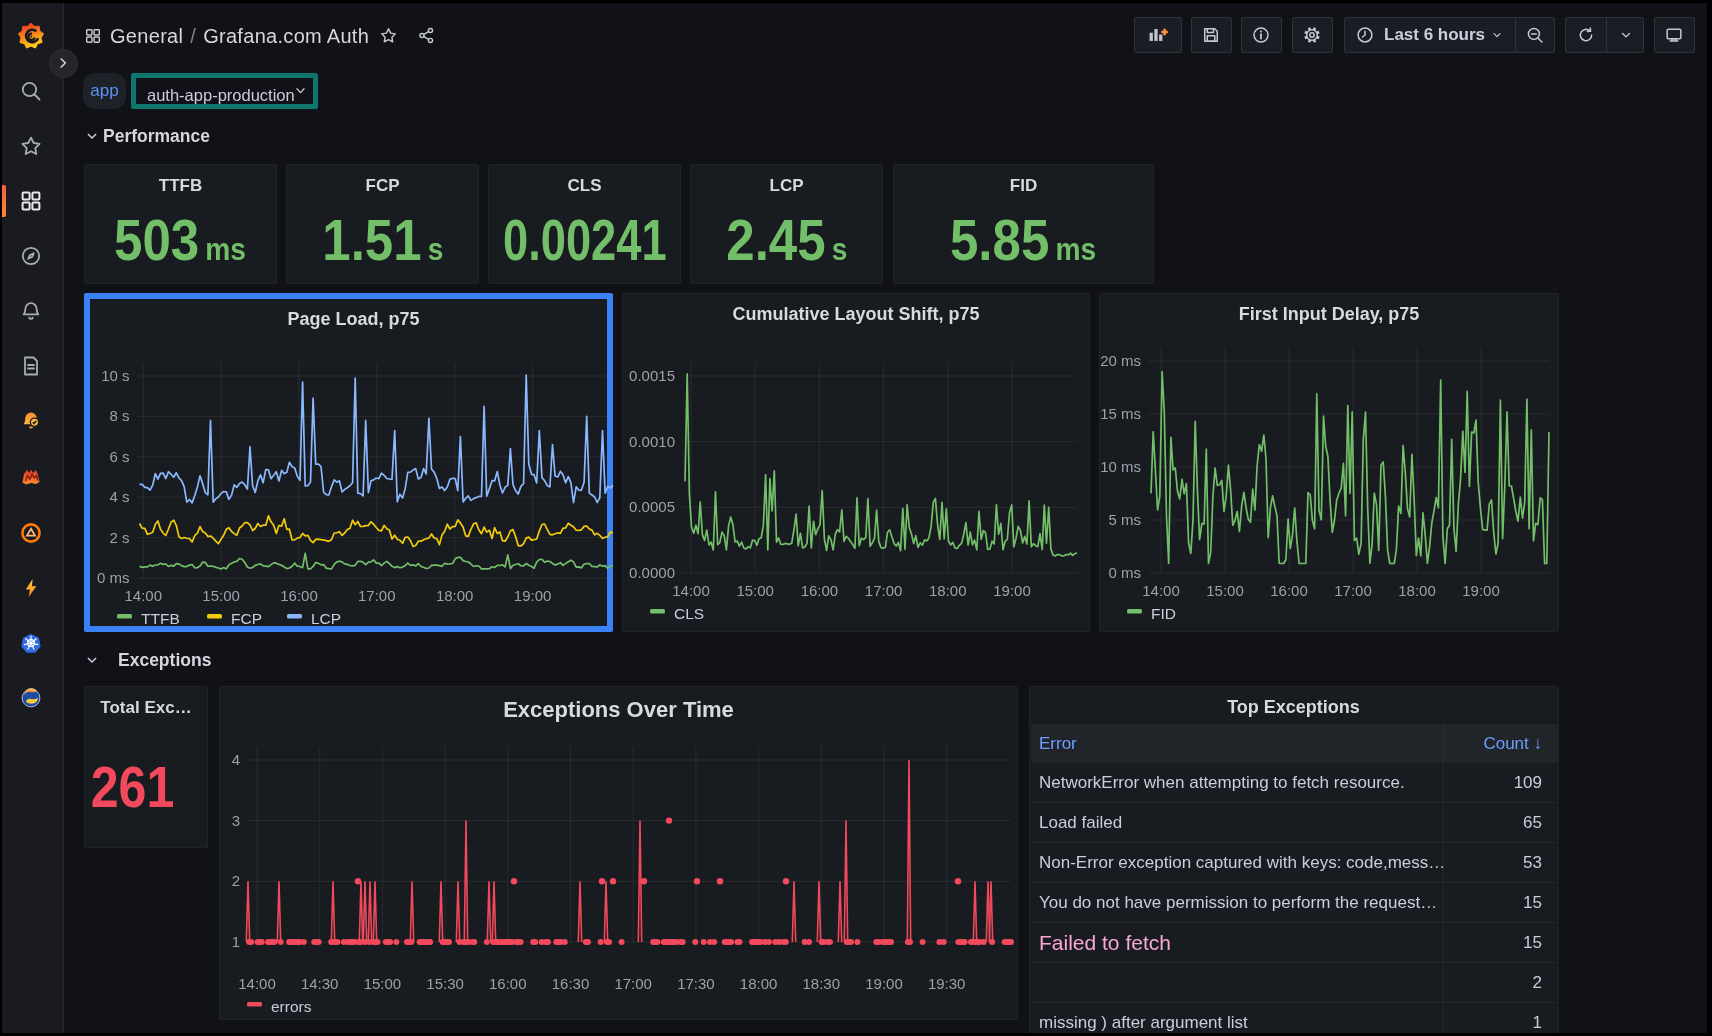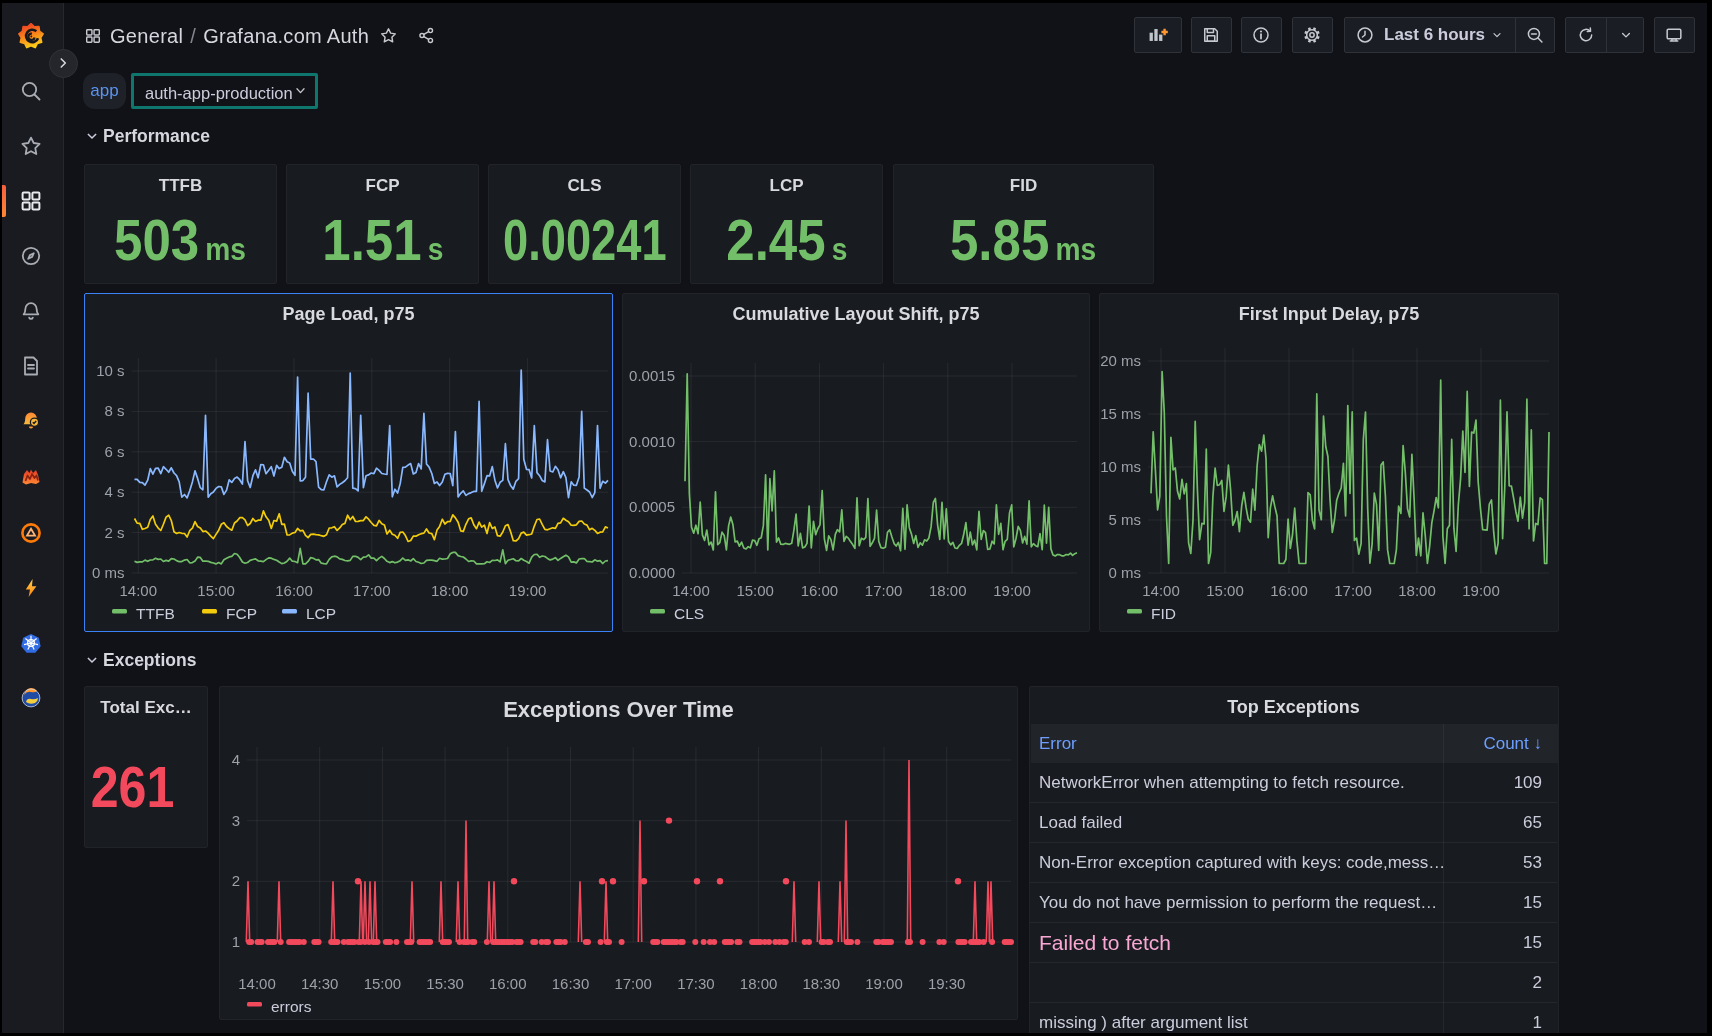--- a/index.html
+++ b/index.html
@@ -175,32 +175,32 @@
     </svg>
     <svg style="position:absolute;left:1617px;top:26px" width="18" height="18" viewBox="0 0 24 24">
       <path d="M7.5 10 l4.5 4.5 L16.5 10" stroke="#c7c9d1" stroke-width="1.8" fill="none" stroke-linecap="round" stroke-linejoin="round"></path>
     </svg>
     <div style="background:#1a1d23;border:1px solid #2f3238;border-radius:2px;position:absolute;box-sizing:border-box;left:1654px;top:17px;width:41px;height:36px"></div>
     <svg style="position:absolute;left:1664px;top:25px" width="20" height="20" viewBox="0 0 24 24">
       <rect x="3.8" y="5" width="16.4" height="11.6" rx="1.5" stroke="#c7c9d1" stroke-width="1.8" fill="none" stroke-linecap="round" stroke-linejoin="round"></rect>
       <path d="M9.5 16.6 h5 v2.6 h-5 Z M7.5 19.2 h9" stroke="#c7c9d1" stroke-width="1.8" fill="none" stroke-linecap="round" stroke-linejoin="round"></path>
     </svg>
 <div style="position:absolute;left:83px;top:73px;width:43px;height:36px;background:#1e2127;border-radius:12px;color:#5b93ef;font-size:17px;font-weight:500;text-align:center;line-height:36px">app</div>
-    <div style="position:absolute;left:131px;top:73px;width:187px;height:36px;border:3px solid #0f766e;border-radius:2px;box-sizing:border-box;color:#ccccdc;font-size:16.5px;line-height:34px;padding-left:11px">auth-app-production</div>
+    <div style="position:absolute;left:131px;top:73px;width:187px;height:36px;border:5px solid #0f766e;border-radius:2px;box-sizing:border-box;color:#ccccdc;font-size:16.5px;line-height:34px;padding-left:11px">auth-app-production</div>
     <svg style="position:absolute;left:292px;top:82px" width="17" height="17" viewBox="0 0 24 24">
       <path d="M7 9.5 l5 5.5 L17 9.5" stroke="#c7c9d1" stroke-width="1.8" fill="none" stroke-linecap="round" stroke-linejoin="round"></path>
     </svg>
 <svg style="position:absolute;left:85px;top:129px" width="14" height="14" viewBox="0 0 24 24">
       <path d="M5 8.5 l7 7 7-7" stroke="#ccccdc" stroke-width="2.6" fill="none"></path>
     </svg>
     <div style="position:absolute;left:103px;top:124px;height:24px;line-height:24px;font-size:17.5px;font-weight:700;color:#d5d6de">Performance</div>
     <svg style="position:absolute;left:85px;top:653px" width="14" height="14" viewBox="0 0 24 24">
       <path d="M5 8.5 l7 7 7-7" stroke="#ccccdc" stroke-width="2.6" fill="none"></path>
     </svg>
-    <div style="position:absolute;left:103px;top:648px;height:24px;line-height:24px;font-size:17.5px;font-weight:700;color:#d5d6de">Exceptions</div>
+    <div style="position:absolute;left:118px;top:648px;height:24px;line-height:24px;font-size:17.5px;font-weight:700;color:#d5d6de">Exceptions</div>
 <div style="position:absolute;background:#181b1f;border:1px solid #212329;border-radius:2px;box-sizing:border-box;left:84px;top:163.5px;width:193px;height:120px">
       <div style="position:absolute;left:0;top:11px;width:191px;text-align:center;font-size:17px;font-weight:600;color:#d8d9de">TTFB</div>
       <div style="position:absolute;left:0;top:38px;width:191px;height:74px;display:flex;align-items:baseline;justify-content:center;color:#73BF69;font-weight:700">
         <div style="display:flex;align-items:baseline;transform:scaleX(0.88)">
           <span style="font-size:58px;line-height:74px">503</span>
           <span style="font-size:32px;margin-left:7px">ms</span>
         </div>
       </div>
     </div>
     <div style="position:absolute;background:#181b1f;border:1px solid #212329;border-radius:2px;box-sizing:border-box;left:286px;top:163.5px;width:193px;height:120px">
@@ -231,21 +231,21 @@
     </div>
     <div style="position:absolute;background:#181b1f;border:1px solid #212329;border-radius:2px;box-sizing:border-box;left:893px;top:163.5px;width:261px;height:120px">
       <div style="position:absolute;left:0;top:11px;width:259px;text-align:center;font-size:17px;font-weight:600;color:#d8d9de">FID</div>
       <div style="position:absolute;left:0;top:38px;width:259px;height:74px;display:flex;align-items:baseline;justify-content:center;color:#73BF69;font-weight:700">
         <div style="display:flex;align-items:baseline;transform:scaleX(0.88)">
           <span style="font-size:58px;line-height:74px">5.85</span>
           <span style="font-size:32px;margin-left:7px">ms</span>
         </div>
       </div>
     </div>
-<div style="position:absolute;background:#181b1f;border:1px solid #3b82f6;border-radius:2px;box-sizing:border-box;left:84px;top:293px;width:529px;height:339px">
+<div style="position:absolute;background:#181b1f;border:6px solid #3b82f6;border-radius:2px;box-sizing:border-box;left:84px;top:293px;width:529px;height:339px">
       <div style="position:absolute;left:0;top:10px;width:527px;text-align:center;font-size:18px;font-weight:700;color:#d9dadf">Page Load, p75</div>
       <svg width="529" height="339" viewBox="0 0 529 339" style="position:absolute;left:0;top:0">
         <line x1="46.5" y1="77" x2="523" y2="77" stroke="rgba(204,204,220,0.085)" stroke-width="1"></line>
         <line x1="46.5" y1="117.4" x2="523" y2="117.4" stroke="rgba(204,204,220,0.085)" stroke-width="1"></line>
         <line x1="46.5" y1="157.8" x2="523" y2="157.8" stroke="rgba(204,204,220,0.085)" stroke-width="1"></line>
         <line x1="46.5" y1="198.2" x2="523" y2="198.2" stroke="rgba(204,204,220,0.085)" stroke-width="1"></line>
         <line x1="46.5" y1="238.6" x2="523" y2="238.6" stroke="rgba(204,204,220,0.085)" stroke-width="1"></line>
         <line x1="46.5" y1="279" x2="523" y2="279" stroke="rgba(204,204,220,0.085)" stroke-width="1"></line>
         <line x1="53.3" y1="279" x2="53.3" y2="64" stroke="rgba(204,204,220,0.085)" stroke-width="1"></line>
         <line x1="131.1" y1="279" x2="131.1" y2="64" stroke="rgba(204,204,220,0.085)" stroke-width="1"></line>

